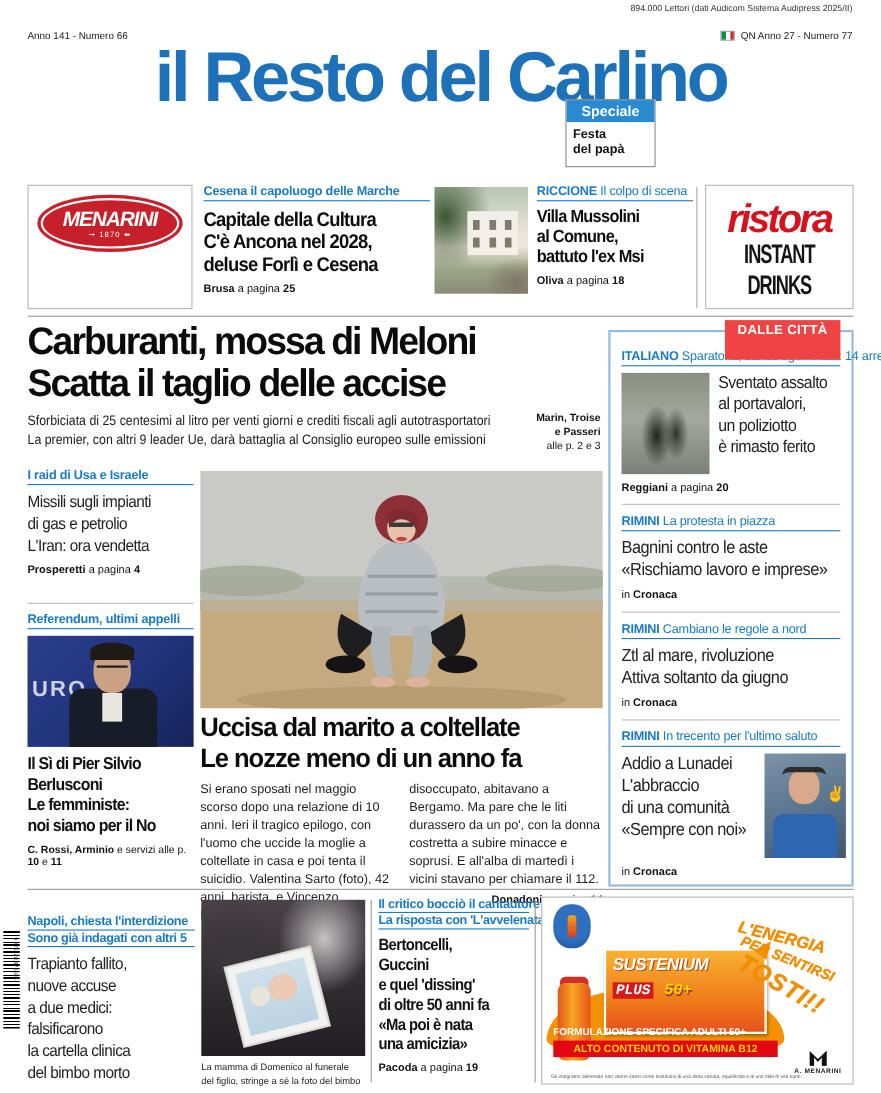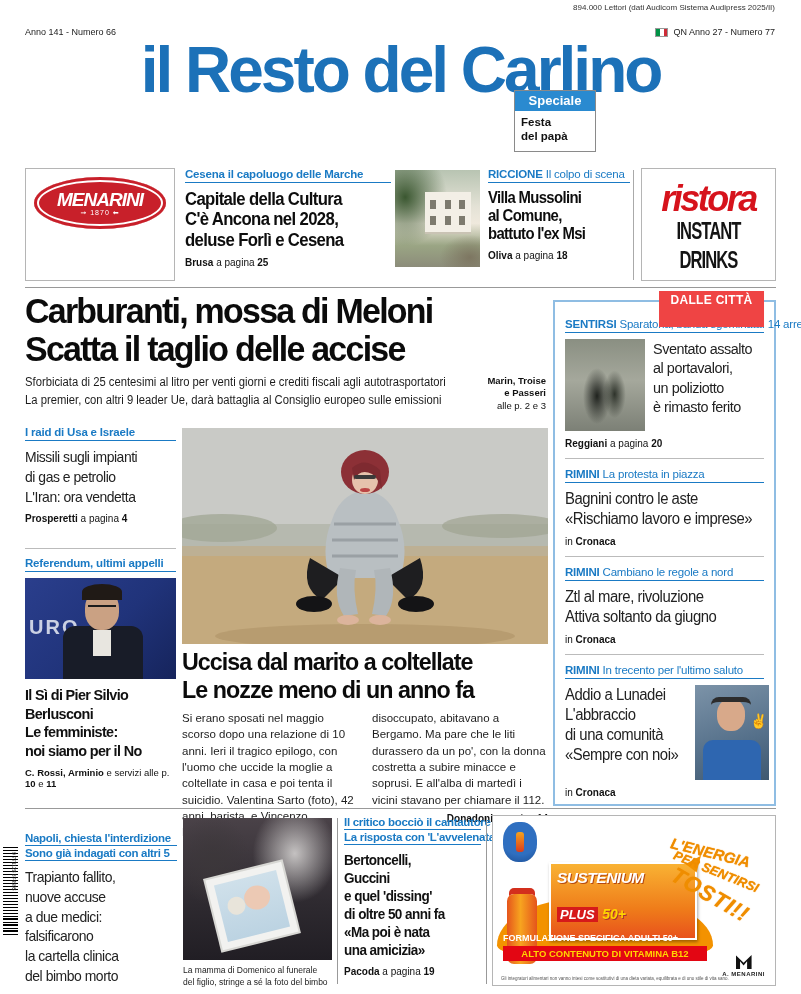--- a/index.html
+++ b/index.html
@@ -148,21 +148,21 @@
   .guccini { left:344px; top:816px; width:137px; }
   .guccini .line { font-size:15px; font-weight:700; letter-spacing:-0.6px; line-height:1.2; }
 
   .sust { left:492px; top:815px; width:284px; height:171px; border:1px solid #b5b5b5; background:#fff; overflow:hidden; }
   .sust .badge { position:absolute; left:10px; top:6px; width:34px; height:40px; background:radial-gradient(circle at 50% 35%, #2f6fc0 60%, #1c4f96 100%); border-radius:45%; }
   .sust .badge i { position:absolute; left:13px; top:10px; width:8px; height:20px; background:linear-gradient(180deg,#f5a21b,#d93c1e); border-radius:3px; }
   .sust .bigswoosh { position:absolute; left:4px; bottom:26px; width:216px; height:60px; background:#f39200; border-radius:50% 50% 40% 40% / 100% 100% 30% 30%; }
   .sust .bottle { position:absolute; left:14px; top:78px; width:30px; height:70px; background:linear-gradient(90deg,#e5541c,#f7a41f 45%,#e5541c); border-radius:7px; box-shadow:0 -8px 0 -2px #d32f1d; }
   .sust .box { position:absolute; left:56px; top:46px; width:148px; height:78px; background:linear-gradient(180deg,#f9b233 0%, #ef7d1a 60%, #e8521c 100%); border:2px solid #fff; box-shadow:1px 2px 3px rgba(0,0,0,.35); padding:5px 6px; }
   .sust .box .b1 { color:#fff; font-weight:700; font-style:italic; font-size:15.5px; letter-spacing:-0.5px; text-shadow:1px 1px 0 #b5490f; white-space:nowrap; }
-  .sust .box .b2 { margin-top:18px; white-space:nowrap; }
+  .sust .box .b2 { margin-top:4px; white-space:nowrap;font-family:Liberation Mono, monospace; }
   .sust .box .b2 .pl { background:#d61a1a; color:#fff; font-weight:700; font-style:italic; font-size:13px; padding:0 3px; }
   .sust .box .b2 .n50 { color:#ffd500; font-weight:700; font-style:italic; font-size:14px; text-shadow:1px 1px 0 #a33; }
   .sust .arrow { position:absolute; left:196px; top:38px; width:0; height:0; border-left:7px solid transparent; border-right:7px solid transparent; border-bottom:16px solid #f39200; transform:rotate(38deg); }
   .sust .arc { position:absolute; color:#ef8d00; font-weight:700; font-style:italic; white-space:nowrap; text-shadow:0 0 1px #ef8d00; }
   .sust .arc1 { right:24px; top:28px; font-size:15px; transform:rotate(14deg); }
   .sust .arc2 { right:14px; top:48px; font-size:13px; transform:rotate(22deg); }
   .sust .arc3 { right:22px; top:66px; font-size:22px; transform:rotate(30deg); letter-spacing:1px; }
   .sust .band1 { position:absolute; left:10px; bottom:42px; width:204px; color:#fff; font-weight:700; font-size:9px; white-space:nowrap; }
   .sust .band2 { position:absolute; left:10px; bottom:24px; width:204px; background:#e30613; color:#ffd500; font-weight:700; font-size:9.5px; text-align:center; padding:2px 0; white-space:nowrap; }
   .sust .disc { position:absolute; left:8px; bottom:4px; font-size:4.5px; color:#555; }
@@ -313,21 +313,21 @@
   <div class="abs mbody">
     <div class="col">Si erano sposati nel maggio scorso dopo una relazione di 10 anni. Ieri il tragico epilogo, con l'uomo che uccide la moglie a coltellate in casa e poi tenta il suicidio. Valentina Sarto (foto), 42 anni, barista, e Vincenzo Dongellini, 50,</div>
     <div class="col">disoccupato, abitavano a Bergamo. Ma pare che le liti durassero da un po', con la donna costretta a subire minacce e soprusi. E all'alba di martedì i vicini stavano per chiamare il 112.</div>
   </div>
   <div class="abs byline mby"><b>Donadoni</b><span> a pagina </span><b>14</b></div>
 
   <div class="abs sidebar">
     <div class="sb-badge">DALLE CITTÀ</div>
     <div class="sb-in">
       <div class="sb-item">
-        <div class="kicker"><span>SENTIRSI</span><span class="lt"> Sparatoria, banda sgominata: 14 arresti</span></div>
+        <div class="kicker"><span>ITALIANO</span><span class="lt"> Sparatoria, banda sgominata: 14 arresti</span></div>
         <div class="vrow">
           <div class="vphoto"></div>
           <div>
             <span class="sq sb-line vline-hl">Sventato assalto</span><br>
             <span class="sq sb-line vline-hl">al portavalori,</span><br>
             <span class="sq sb-line vline-hl">un poliziotto</span><br>
             <span class="sq sb-line vline-hl">è rimasto ferito</span>
           </div>
         </div>
         <div class="byline"><b>Reggiani</b><span> a pagina </span><b>20</b></div>

